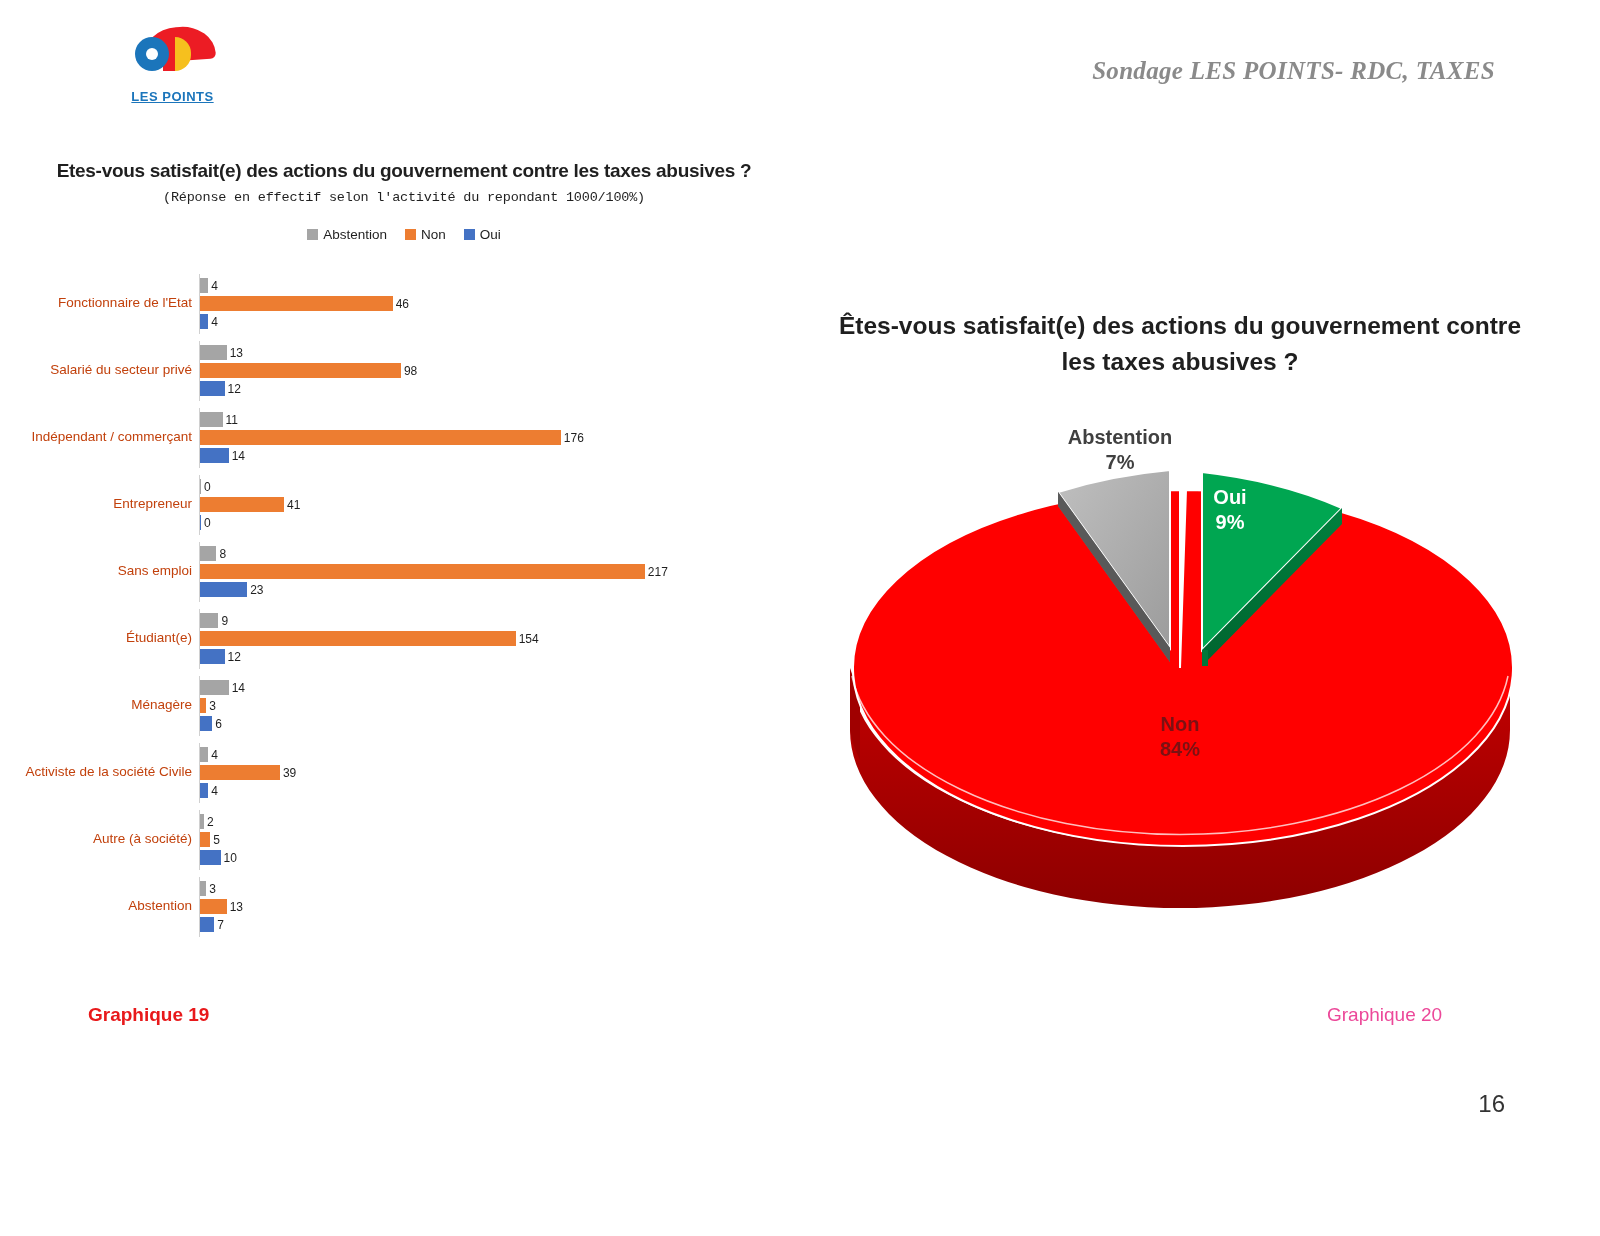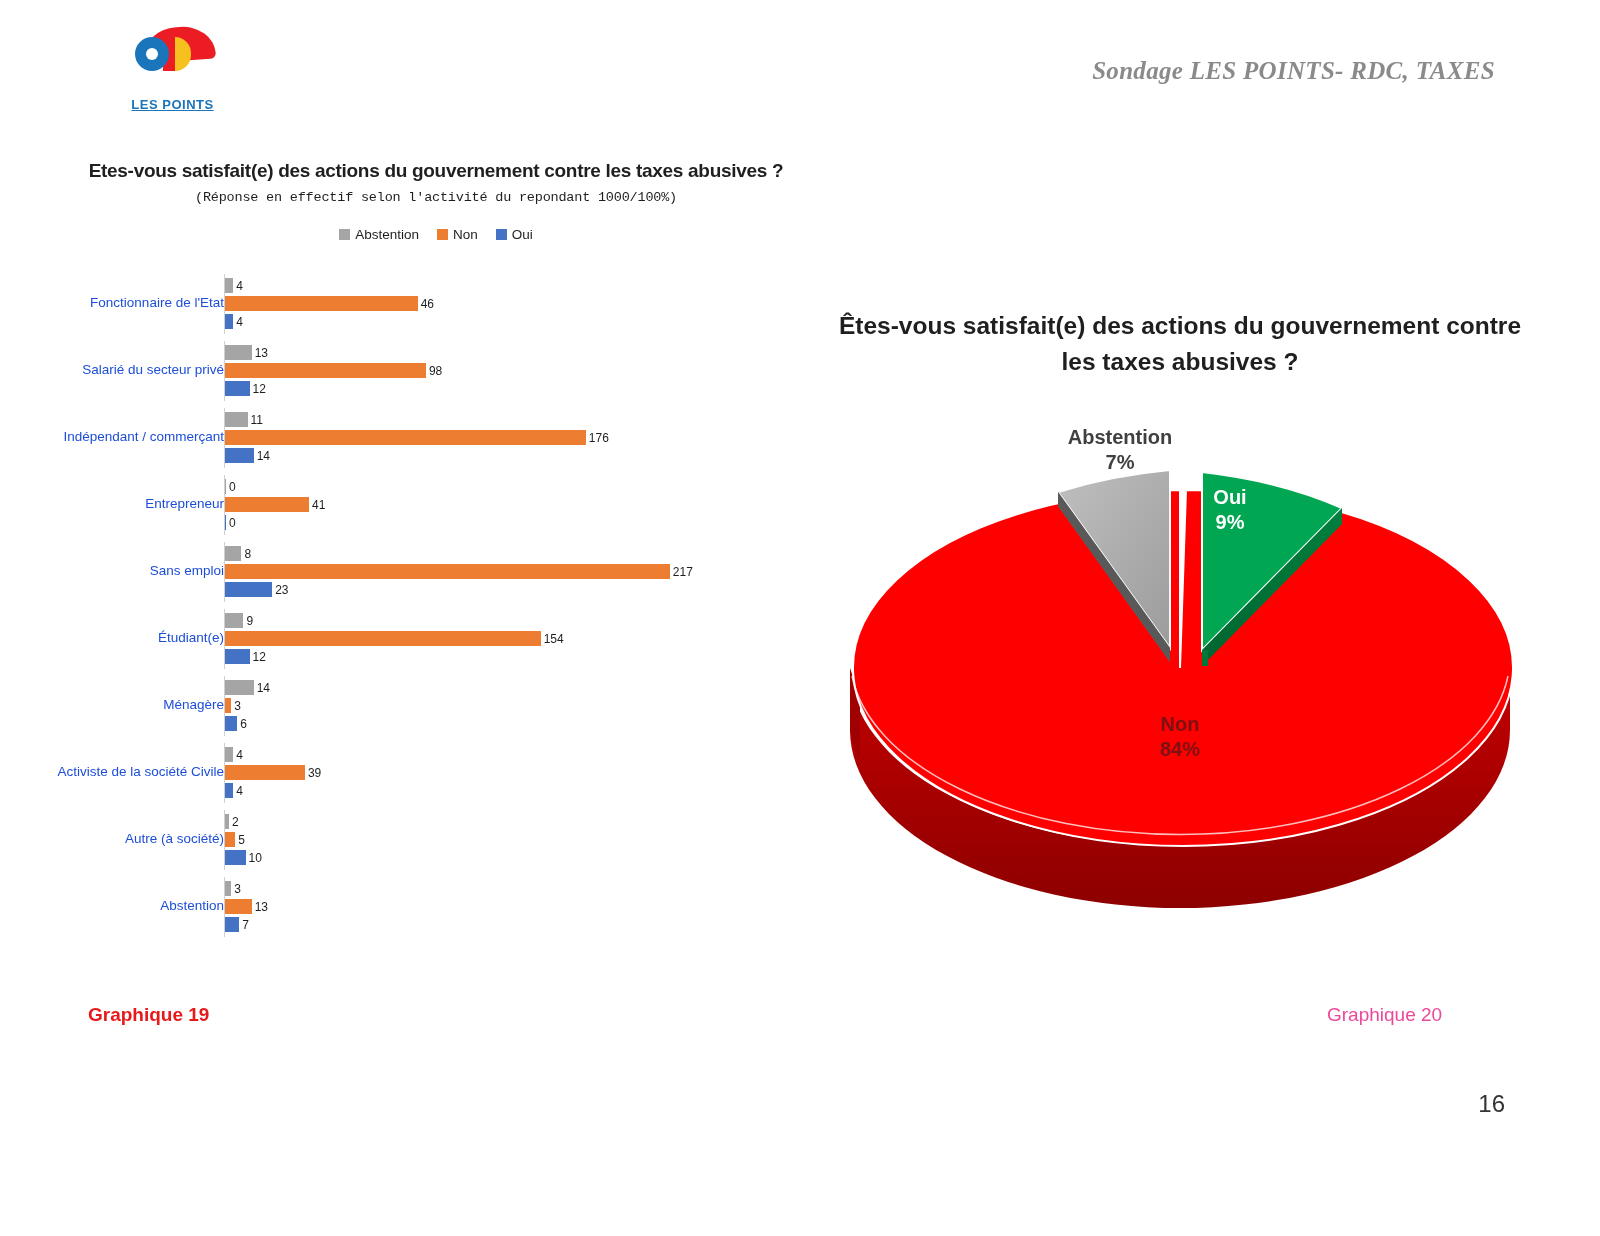--- a/index.html
+++ b/index.html
@@ -70,21 +70,21 @@
   #logo .yellow-dot::after {
     content: "";
     position: absolute;
     left: -2px;
     top: 0;
     width: 12px;
     height: 34px;
     background: #ec1c24;
   }
   #logo .logo-text {
-    margin-top: 20px;
+    margin-top: 12px;
     font-size: 13px;
     font-weight: bold;
     color: #1b75bb;
     letter-spacing: 0.5px;
     text-decoration: underline;
     text-align: center;
     width: 95px;
   }
 
   #header-title {
@@ -95,21 +95,21 @@
     font-style: italic;
     font-weight: bold;
     font-size: 25px;
     color: #8a8a8a;
     letter-spacing: 0.3px;
   }
 
   
   #bar-chart {
     position: absolute;
-    left: 56px;
+    left: 24px;
     top: 160px;
     width: 760px;
     height: 830px;
   }
   #bar-title {
     text-align: center;
     font-size: 19px;
     font-weight: bold;
     color: #1f1f1f;
     padding: 0 30px;
@@ -147,23 +147,23 @@
     position: relative;
   }
   .bar-group {
     display: flex;
     align-items: center;
     height: 67px;
   }
   .bar-cat-label {
     width: 168px;
     text-align: right;
-    padding-right: 0;
+    padding-right: 7px;
     font-size: 13.5px;
-    color: #1d4ed8;
+    color: #c2410c;
     line-height: 1.1;
   }
   .bar-stack {
     flex: 1;
     position: relative;
     height: 60px;
     border-left: 1px solid #d0d0d0;
     padding-left: 0px;
     display: flex;
     flex-direction: column;

